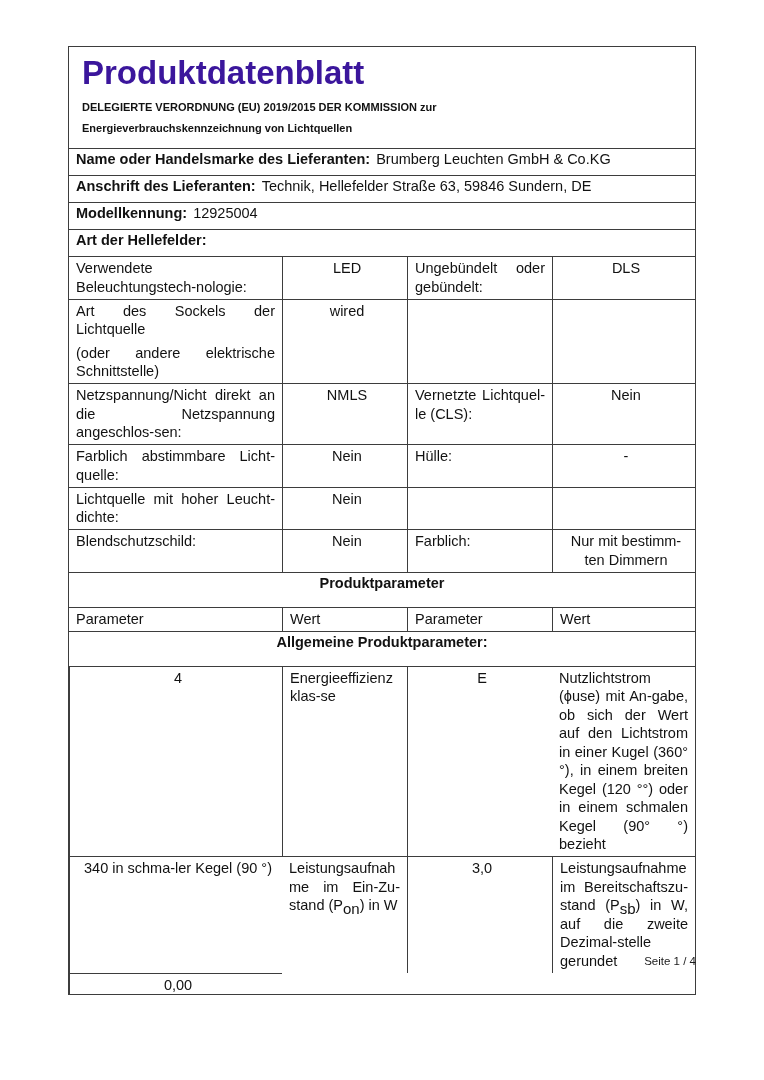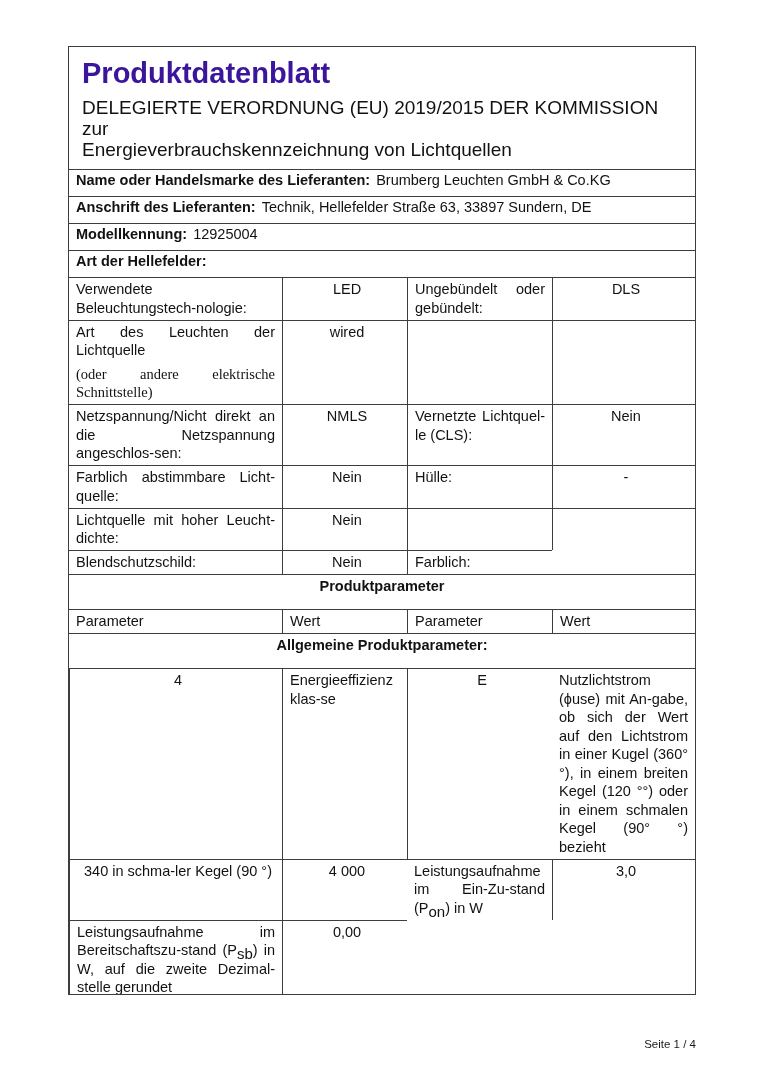--- a/index.html
+++ b/index.html
@@ -30,65 +30,65 @@
     font-size:14.5px;line-height:18.5px;
     overflow-wrap:break-word;
   }
   .c1{border-left:none;}
   .span4{grid-column:1 / -1;border-left:none;}
   .nt{border-top:none;}
   .just{text-align:justify;}
   .val{text-align:center;padding-left:11px;}
   .sec{text-align:center;font-weight:bold;padding-top:1.5px;padding-bottom:14px;}
   .head{padding:8px 13px 9px 13px;}
-  .title{font-size:29px;font-weight:bold;line-height:32px;margin:2px 0 8px 0;}
-  .reg{font-size:19px;line-height:21px;}
+  .title{font-size:33px;font-weight:bold;line-height:32px;margin:2px 0 8px 0;}
+  .reg{font-size:11px;line-height:21px;font-weight:bold;}
   .info{padding:1px 7px;min-height:27px;}
   .info .lbl{font-weight:bold;}
   .info .v{margin-left:6px;}
-  .para2{margin-top:5px;font-family:Liberation Serif, serif;}
+  .para2{margin-top:5px;}
   sub{font-size:15px;line-height:0;}
   .tall{min-height:60px;}
   .footer{
-    position:absolute;right:68px;top:1038px;
+    position:absolute;right:68px;top:955px;
     font-size:11.5px;color:#1a1a1a;
   }
 </style>
 </head>
 <body>
 
 <div class="sheet">
   <div class="grid">
 
     <div class="cell span4 nt head">
       <div class="title" id="doc-title" style="color: rgb(59, 22, 156);">Produktdatenblatt</div>
       <div class="reg">DELEGIERTE VERORDNUNG (EU) 2019/2015 DER KOMMISSION zur</div>
       <div class="reg">Energieverbrauchskennzeichnung von Lichtquellen</div>
     </div>
 
     <div class="cell span4 info">
       <span class="lbl">Name oder Handelsmarke des Lieferanten:</span><span class="v">Brumberg Leuchten GmbH &amp; Co.KG</span>
     </div>
     <div class="cell span4 info">
-      <span class="lbl">Anschrift des Lieferanten:</span><span class="v">Technik, Hellefelder Straße 63, 33897 Sundern, DE</span>
+      <span class="lbl">Anschrift des Lieferanten:</span><span class="v">Technik, Hellefelder Straße 63, 59846 Sundern, DE</span>
     </div>
     <div class="cell span4 info">
       <span class="lbl">Modellkennung:</span><span class="v">12925004</span>
     </div>
     <div class="cell span4 info">
       <span class="lbl">Art der Hellefelder:</span>
     </div>
 
     <div class="cell c1 just">Verwendete Beleuchtungstech-nologie:</div>
     <div class="cell val">LED</div>
     <div class="cell just">Ungebündelt oder gebündelt:</div>
     <div class="cell val">DLS</div>
 
     <div class="cell c1 just tall">
-      <div>Art des Leuchten der Lichtquelle</div>
+      <div>Art des Sockels der Lichtquelle</div>
       <div class="para2 just">(oder andere elektrische Schnittstelle)</div>
     </div>
     <div class="cell val">wired</div>
     <div class="cell"></div>
     <div class="cell val"></div>
 
     <div class="cell c1 just">Netzspannung/Nicht direkt an die Netzspannung angeschlos-sen:</div>
     <div class="cell val">NMLS</div>
     <div class="cell just">Vernetzte Lichtquel-le (CLS):</div>
     <div class="cell val">Nein</div>
@@ -99,37 +99,37 @@
     <div class="cell val">-</div>
 
     <div class="cell c1 just">Lichtquelle mit hoher Leucht-dichte:</div>
     <div class="cell val">Nein</div>
     <div class="cell just"></div>
     <div class="cell val"></div>
 
     <div class="cell c1 just">Blendschutzschild:</div>
     <div class="cell val">Nein</div>
     <div class="cell just">Farblich:</div>
+    <div class="cell val">Nur mit bestimm-ten Dimmern</div>
 
     <div class="cell span4 sec">Produktparameter</div>
 
     <div class="cell c1">Parameter</div>
     <div class="cell">Wert</div>
     <div class="cell">Parameter</div>
     <div class="cell">Wert</div>
 
     <div class="cell span4 sec">Allgemeine Produktparameter:</div>
 
     <div class="cell val">4</div>
     <div class="cell just">Energieeffizienzklas-se</div>
     <div class="cell val">E</div>
 
     <div class="cell c1 just">Nutzlichtstrom (ϕuse) mit An-gabe, ob sich der Wert auf den Lichtstrom in einer Kugel (360° °), in einem breiten Kegel (120 °°) oder in einem schmalen Kegel (90° °) bezieht</div>
     <div class="cell val">340 in schma-ler Kegel (90 °)</div>
-    <div class="cell val">4 000</div>
 
     <div class="cell c1 just"><span>Leistungsaufnahme im Ein-Zu-stand (P</span><sub>on</sub><span>) in W</span></div>
     <div class="cell val">3,0</div>
     <div class="cell just"><span>Leistungsaufnahme im Bereitschaftszu-stand (P</span><sub>sb</sub><span>) in W, auf die zweite Dezimal-stelle gerundet</span></div>
     <div class="cell val">0,00</div>
 
   </div>
 </div>
 
 <div class="footer">Seite 1 / 4</div>

